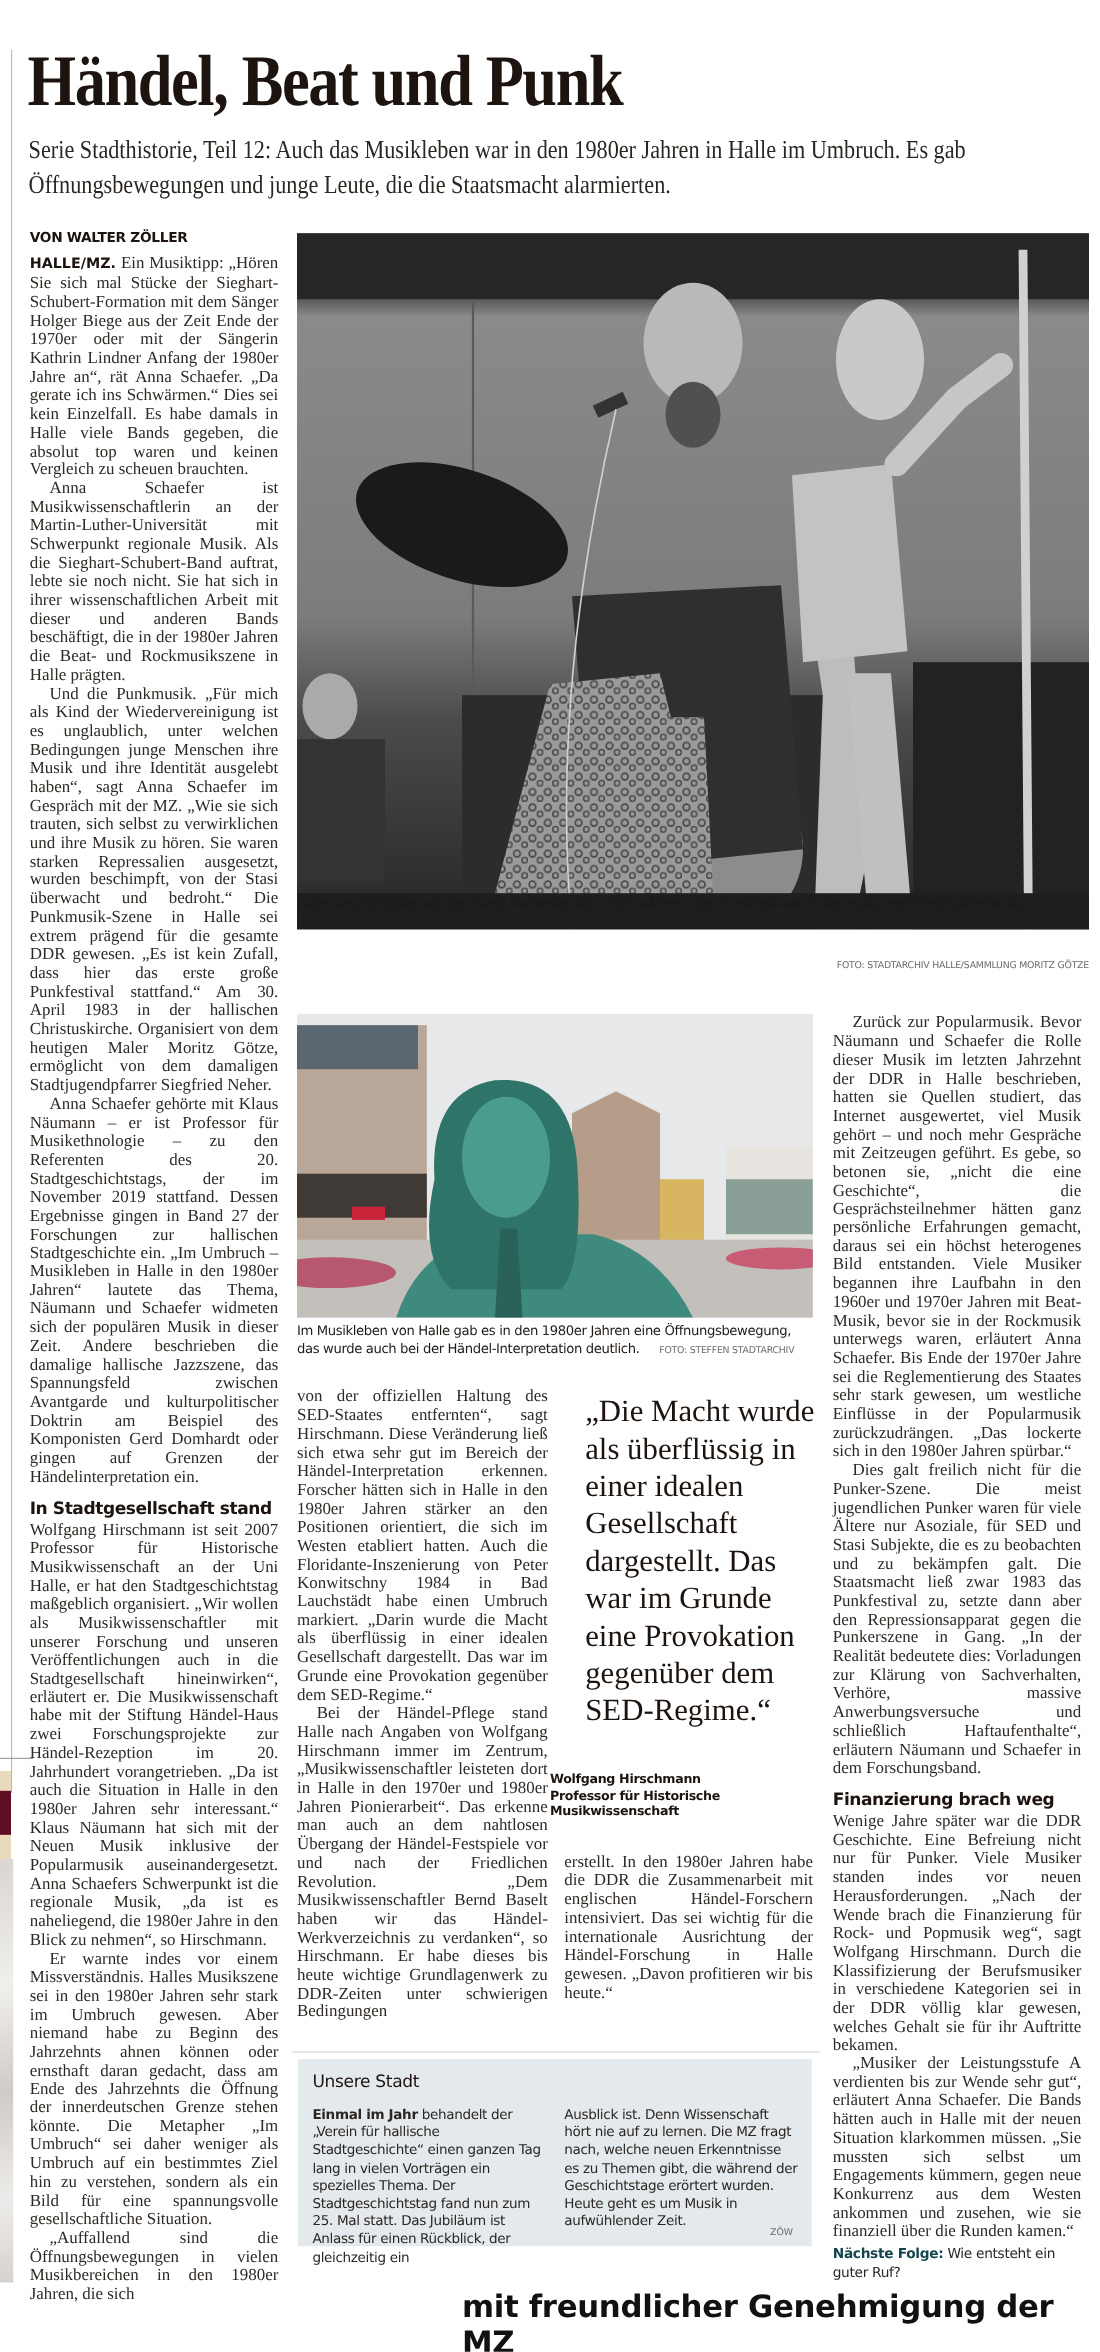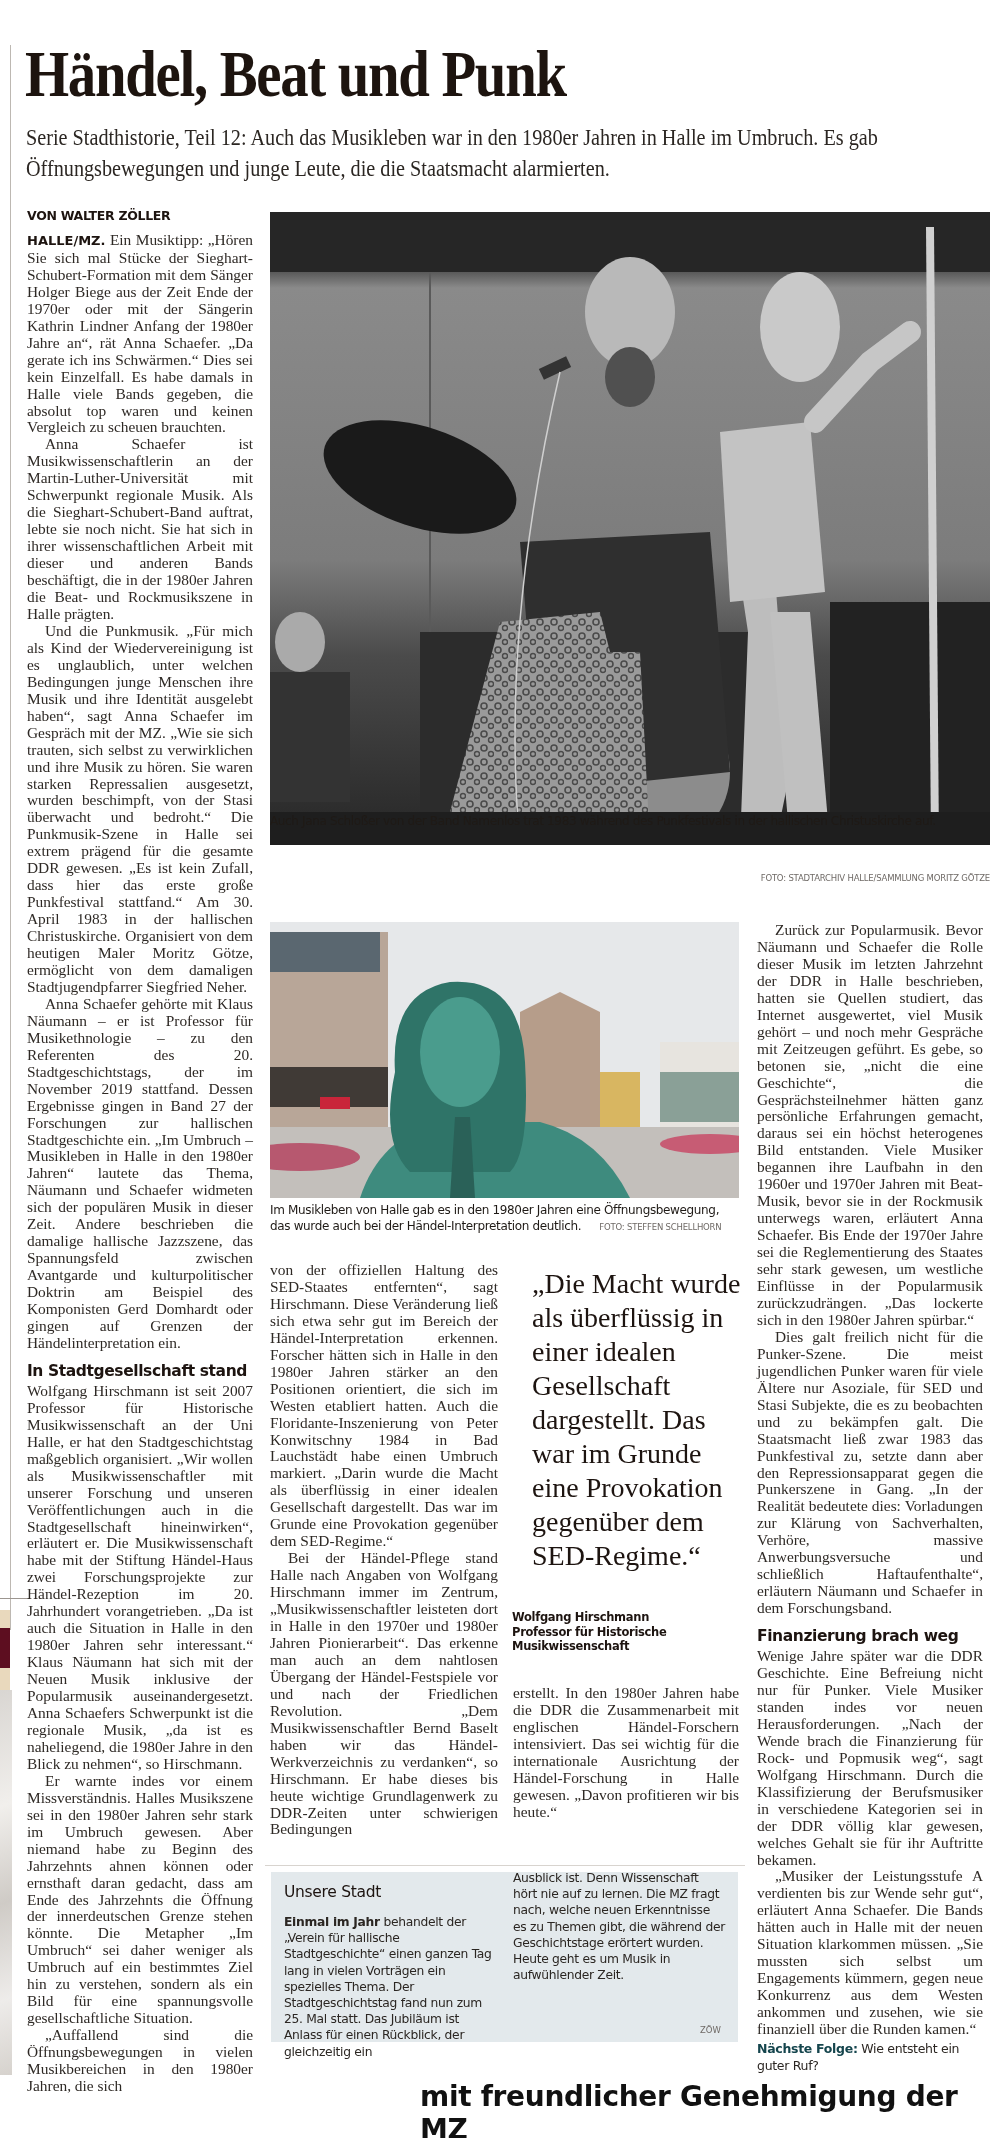--- a/index.html
+++ b/index.html
@@ -24,26 +24,26 @@
   .c4{left:757px;top:922px;width:226px;}
   .photo1{left:270px;top:212px;width:720px;height:633px;overflow:hidden;background:#6d6d6d;}
   .photo2{left:270px;top:922px;width:469px;height:276px;overflow:hidden;background:#dfe1e2;}
   .caption{font-family:"DejaVu Sans","Liberation Sans",sans-serif;font-size:12px;line-height:15.5px;color:#1f1a16;letter-spacing:-0.35px;}
   .cap1{left:270px;top:814px;width:720px;}
   .credit{font-family:"DejaVu Sans","Liberation Sans",sans-serif;font-size:8.5px;color:#6f6a66;letter-spacing:-0.2px;}
   .credit1{right:10px;top:873px;text-align:right;}
   .cap2{left:270px;top:1203px;width:470px;}
   .cap2 .credit{margin-left:18px;}
   .quote{left:532px;top:1267px;width:210px;font-family:"Liberation Serif","DejaVu Serif",serif;font-size:28px;line-height:34px;color:#1d1410;}
-  .quote-author{left:512px;top:1610px;width:210px;font-family:"DejaVu Sans","Liberation Sans",sans-serif;font-weight:bold;font-size:11.5px;line-height:14.5px;color:#1d1410;letter-spacing:-0.3px;}
+  .quote-author{left:500px;top:1610px;width:210px;font-family:"DejaVu Sans","Liberation Sans",sans-serif;font-weight:bold;font-size:11.5px;line-height:14.5px;color:#1d1410;letter-spacing:-0.3px;}
   .infobox{left:271px;top:1872px;width:467px;height:170px;background:#e3e9ec;}
   .infobox-title{left:284px;top:1883px;font-family:"DejaVu Sans","Liberation Sans",sans-serif;font-weight:normal;font-size:15.5px;color:#1d1410;letter-spacing:-0.3px;}
   .infobox-col{font-family:"DejaVu Sans","Liberation Sans",sans-serif;font-size:12.3px;line-height:16.2px;color:#2b2622;letter-spacing:-0.3px;}
   .ib1{left:284px;top:1914px;width:210px;}
-  .ib2{left:513px;top:1870px;width:212px;}
+  .ib2{left:513px;top:1914px;width:212px;}
   .ib-sig{left:700px;top:2025px;font-family:"DejaVu Sans","Liberation Sans",sans-serif;font-size:8.5px;color:#6f6a66;}
   .next{left:757px;top:2040px;width:226px;font-family:"DejaVu Sans","Liberation Sans",sans-serif;font-size:12.5px;line-height:17px;color:#2b2622;letter-spacing:-0.3px;}
   .next b{color:#15454d;}
   .permission{left:420px;top:2080px;font-family:"DejaVu Sans","Liberation Sans",sans-serif;font-size:28px;color:#111111;letter-spacing:-0.3px;font-weight:bold;}
   .hrule{left:265px;top:1865px;width:480px;height:1px;background:#d8d4cf;}
 </style>
 </head>
 <body>
 
 <div class="abs leftrule"></div>
@@ -125,21 +125,21 @@
     <rect x="390" y="150" width="79" height="50" fill="#8aa097"></rect>
     <rect x="0" y="205" width="469" height="71" fill="#c3bfbb"></rect>
     <ellipse cx="30" cy="235" rx="60" ry="14" fill="#b7586f"></ellipse>
     <ellipse cx="440" cy="222" rx="50" ry="10" fill="#c75c74"></ellipse>
     <path d="M90 276 Q110 215 170 200 L270 200 Q330 215 360 276 Z" fill="#3e8b7e"></path>
     <path d="M125 150 Q120 70 180 60 Q250 55 255 140 Q260 230 240 250 L140 250 Q110 220 125 150 Z" fill="#2f7468"></path>
     <ellipse cx="190" cy="130" rx="40" ry="55" fill="#4a9c8d"></ellipse>
     <path d="M185 195 L200 195 L205 276 L180 276 Z" fill="#2a6158"></path>
   </svg>
 </div>
-<div class="abs caption cap2"><span>Im Musikleben von Halle gab es in den 1980er Jahren eine Öffnungsbewegung, das wurde auch bei der Händel-Interpretation deutlich.</span><span class="credit">FOTO: STEFFEN SCHELLHORN</span></div>
+<div class="abs caption cap2"><span>Im Musikleben von Halle gab es in den 1980er Jahren eine Öffnungsbewegung, das wurde auch bei der Händel-Interpretation deutlich.</span><span class="credit">FOTO: STEFFEN STADTARCHIV</span></div>
 
 <div class="abs col c2">
   <p class="noind">von der offiziellen Haltung des SED-Staates entfernten“, sagt Hirschmann. Diese Veränderung ließ sich etwa sehr gut im Bereich der Händel-Interpretation erkennen. Forscher hätten sich in Halle in den 1980er Jahren stärker an den Positionen orientiert, die sich im Westen etabliert hatten. Auch die Floridante-Inszenierung von Peter Konwitschny 1984 in Bad Lauchstädt habe einen Umbruch markiert. „Darin wurde die Macht als überflüssig in einer idealen Gesellschaft dargestellt. Das war im Grunde eine Provokation gegenüber dem SED-Regime.“</p>
   <p>Bei der Händel-Pflege stand Halle nach Angaben von Wolfgang Hirschmann immer im Zentrum, „Musikwissenschaftler leisteten dort in Halle in den 1970er und 1980er Jahren Pionierarbeit“. Das erkenne man auch an dem nahtlosen Übergang der Händel-Festspiele vor und nach der Friedlichen Revolution. „Dem Musikwissenschaftler Bernd Baselt haben wir das Händel-Werkverzeichnis zu verdanken“, so Hirschmann. Er habe dieses bis heute wichtige Grundlagenwerk zu DDR-Zeiten unter schwierigen Bedingungen</p>
 </div>
 
 <div class="abs quote">„Die Macht wurde als überflüssig in einer idealen Gesellschaft dargestellt. Das war im Grunde eine Provokation gegenüber dem SED-Regime.“</div>
 <div class="abs quote-author">
   <div>Wolfgang Hirschmann</div>
   <div>Professor für Historische Musikwissenschaft</div>

